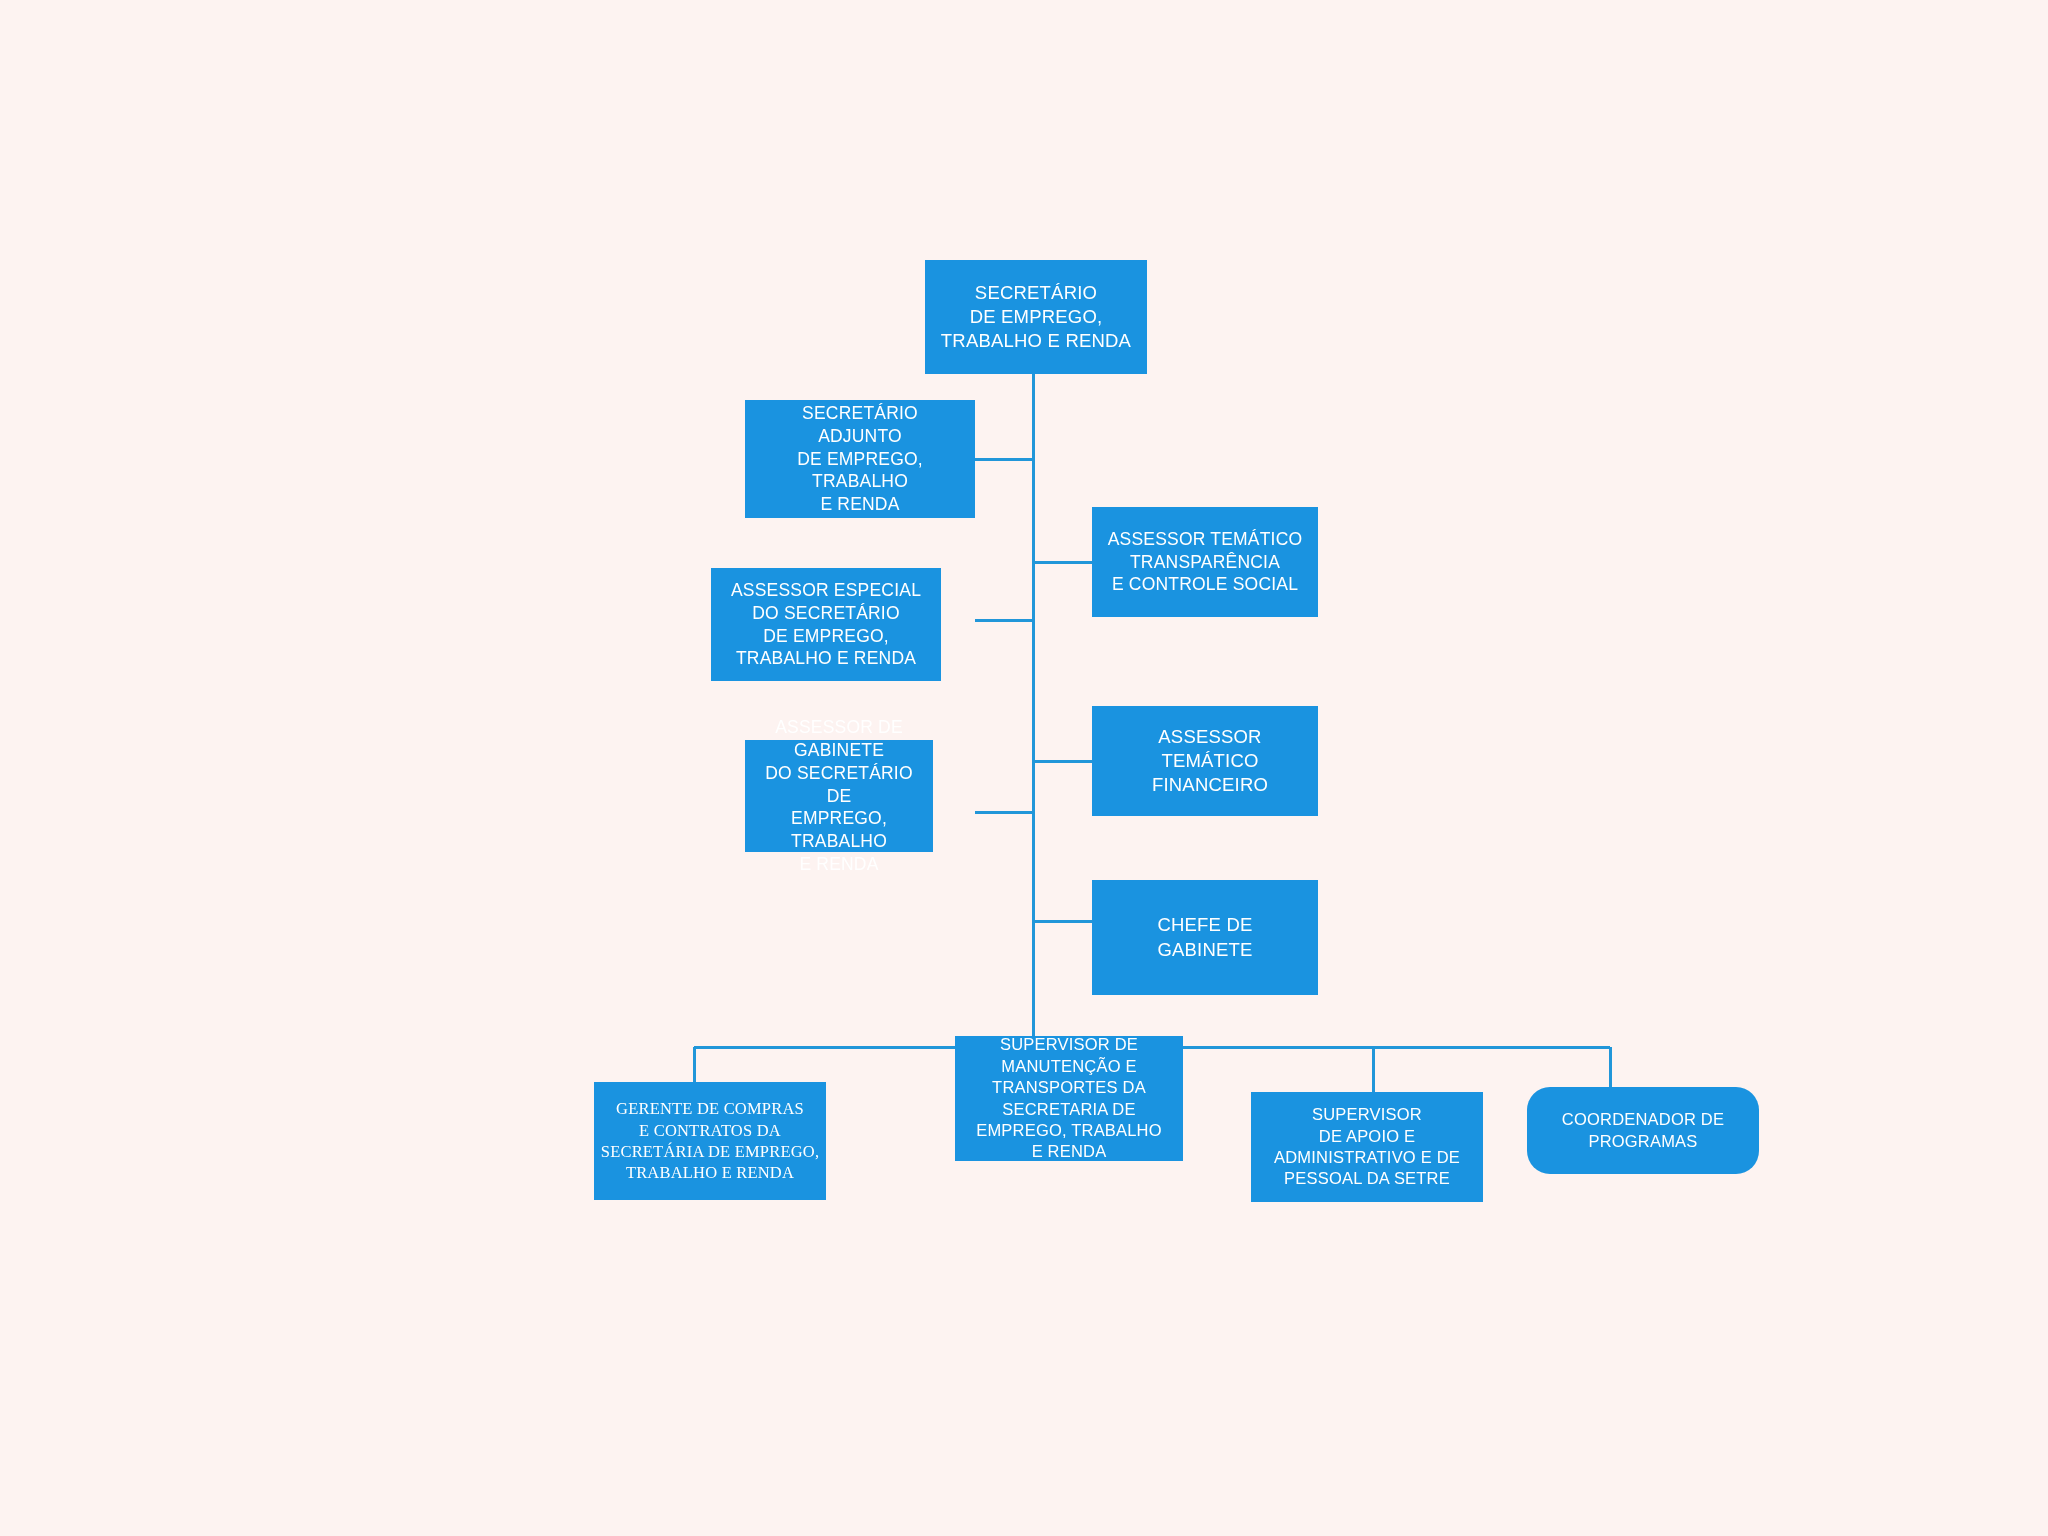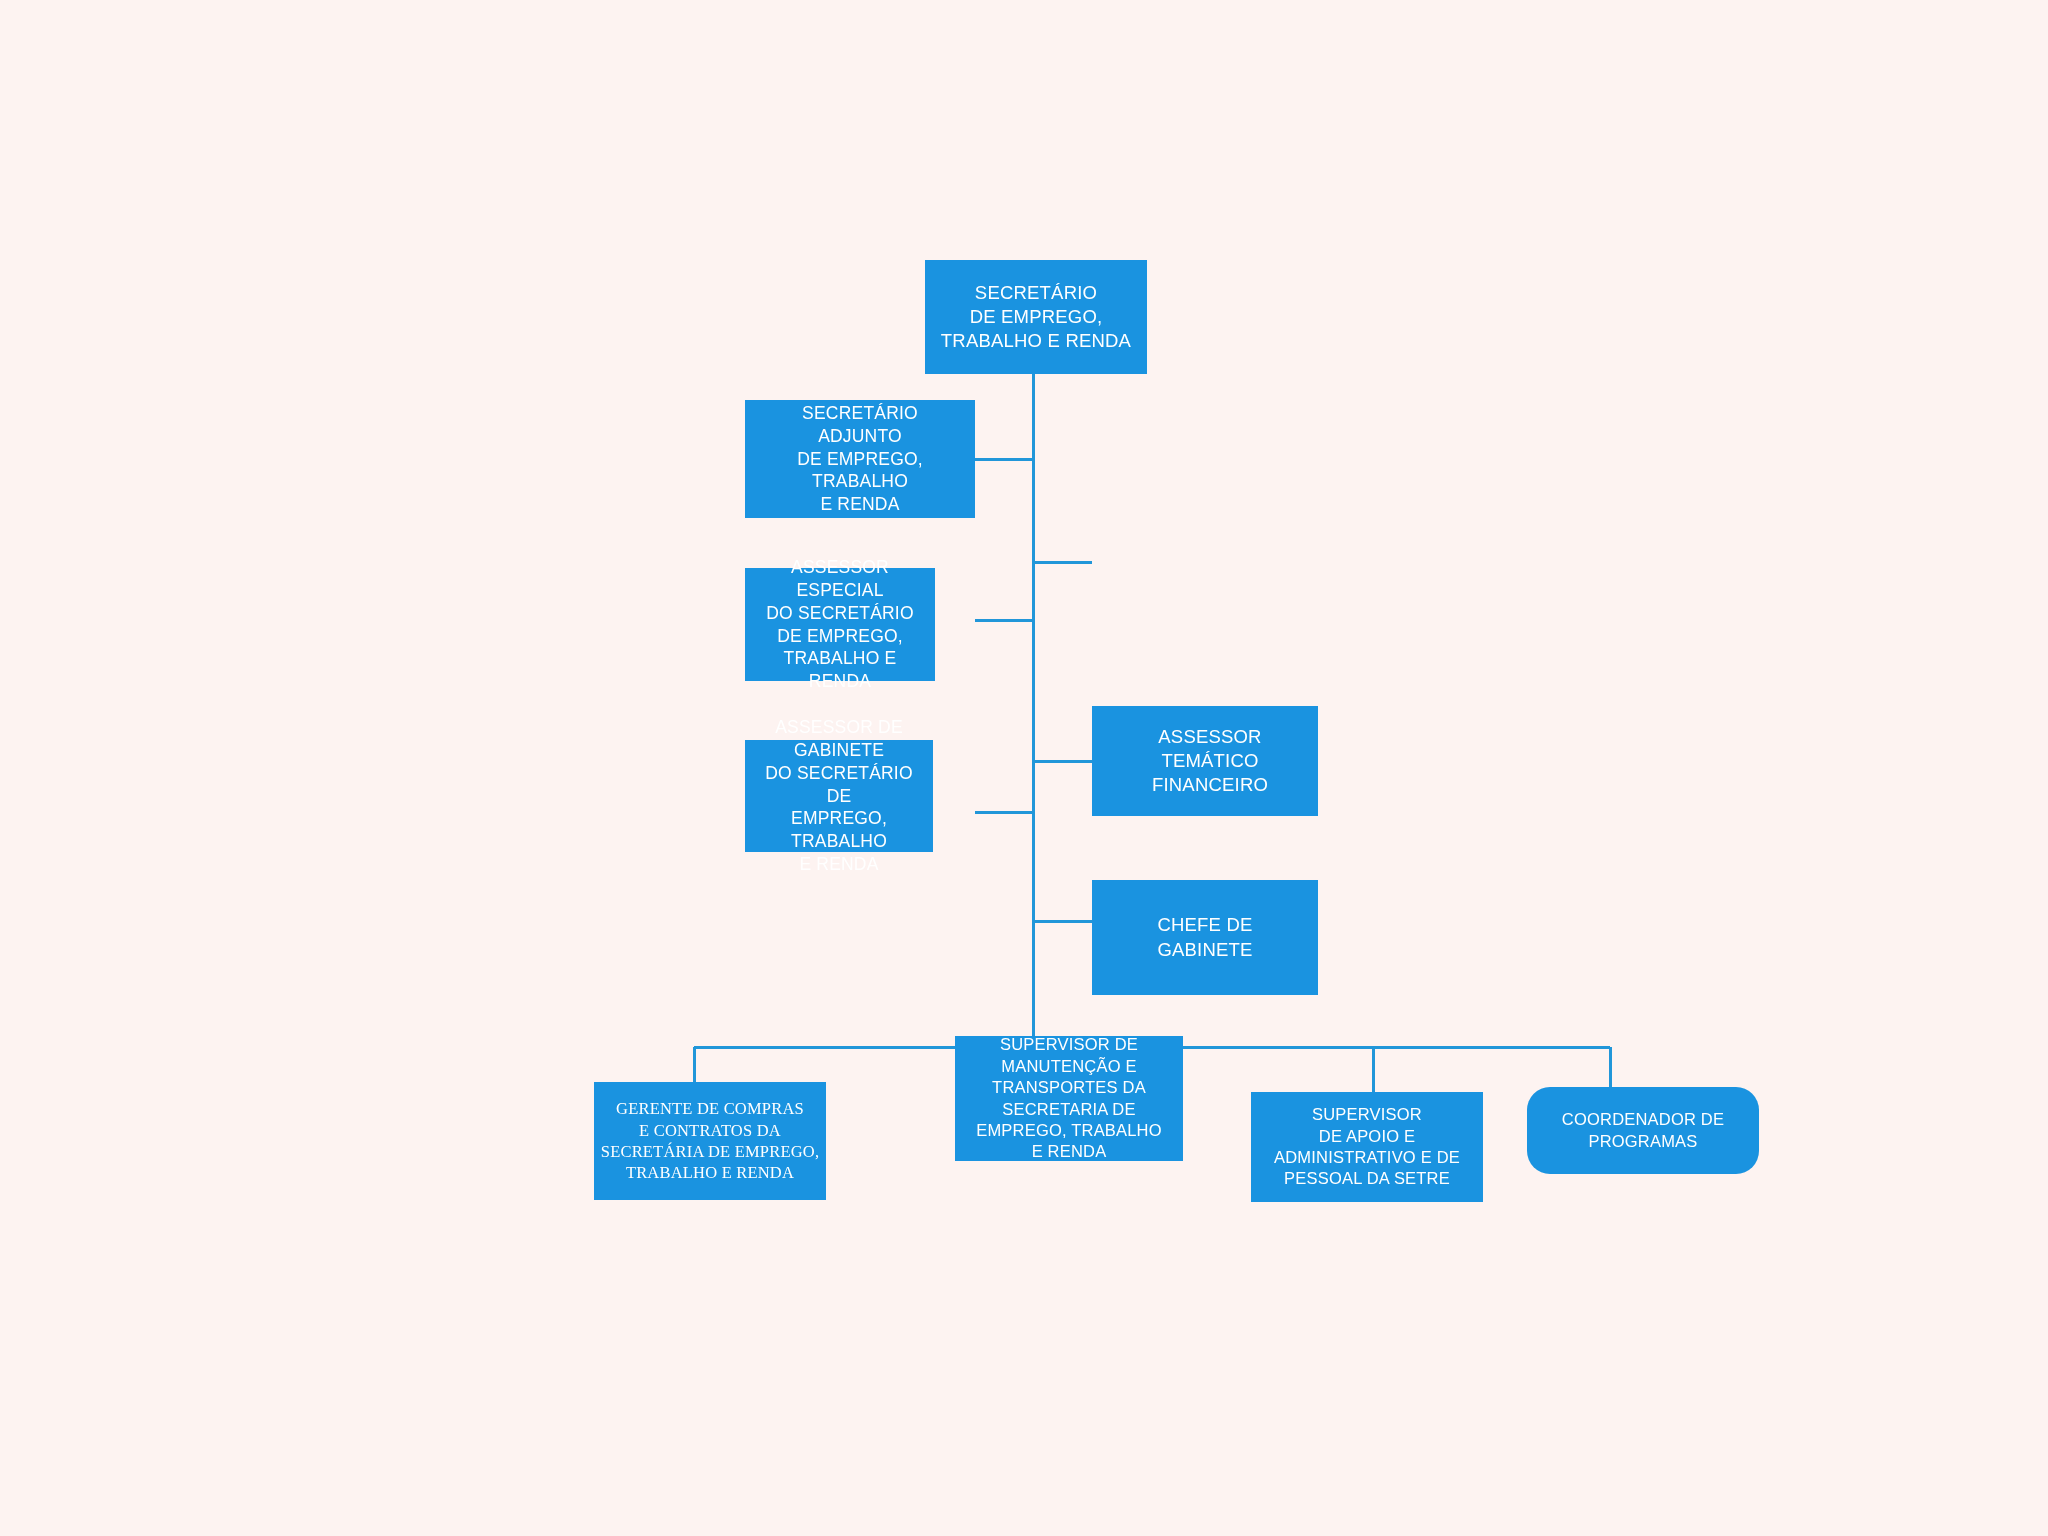--- a/index.html
+++ b/index.html
@@ -88,22 +88,27 @@
   </div>
 
   <div class="node fs-17" style="left:745px; top:365px; width:230px; height:118px;">
     <span class="label">SECRETÁRIO
 ADJUNTO
 DE EMPREGO,
 TRABALHO
 E RENDA</span>
   </div>
 
+  <div class="node fs-17" style="left:1092px; top:472px; width:226px; height:110px;">
+    <span class="label">ASSESSOR TEMÁTICO
+TRANSPARÊNCIA
+E CONTROLE SOCIAL</span>
+  </div>
 
-  <div class="node fs-17" style="left:745px; top:533px; width:190px; height:113px;">
+  <div class="node fs-17" style="left:711px; top:533px; width:230px; height:113px;">
     <span class="label">ASSESSOR ESPECIAL
 DO SECRETÁRIO
 DE EMPREGO,
 TRABALHO E RENDA</span>
   </div>
 
   <div class="node fs-18" style="left:1092px; top:671px; width:226px; height:110px;padding-left:16px;">
     <span class="label">ASSESSOR
 TEMÁTICO
 FINANCEIRO</span>

